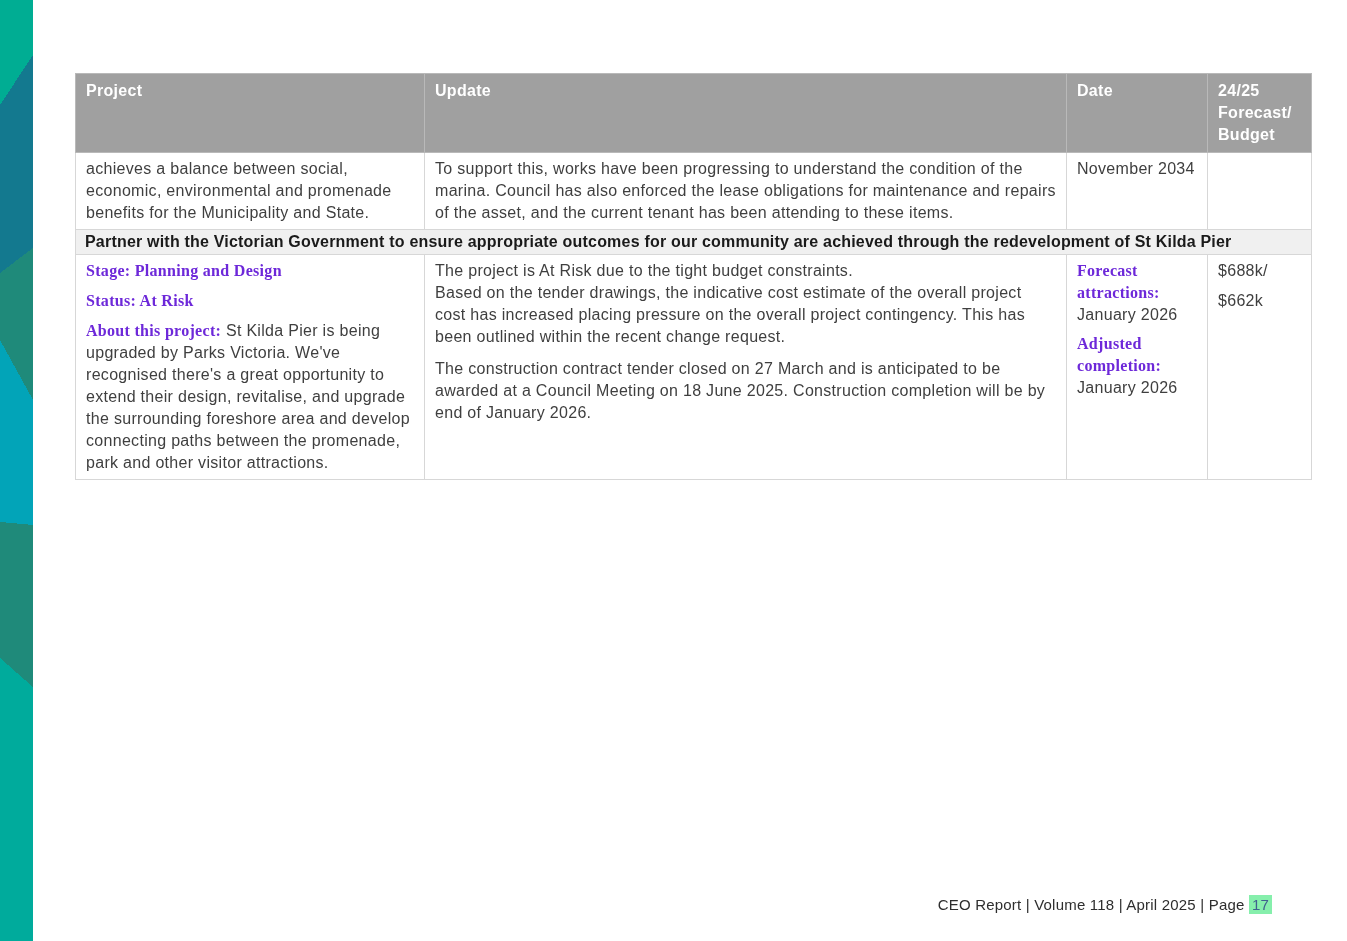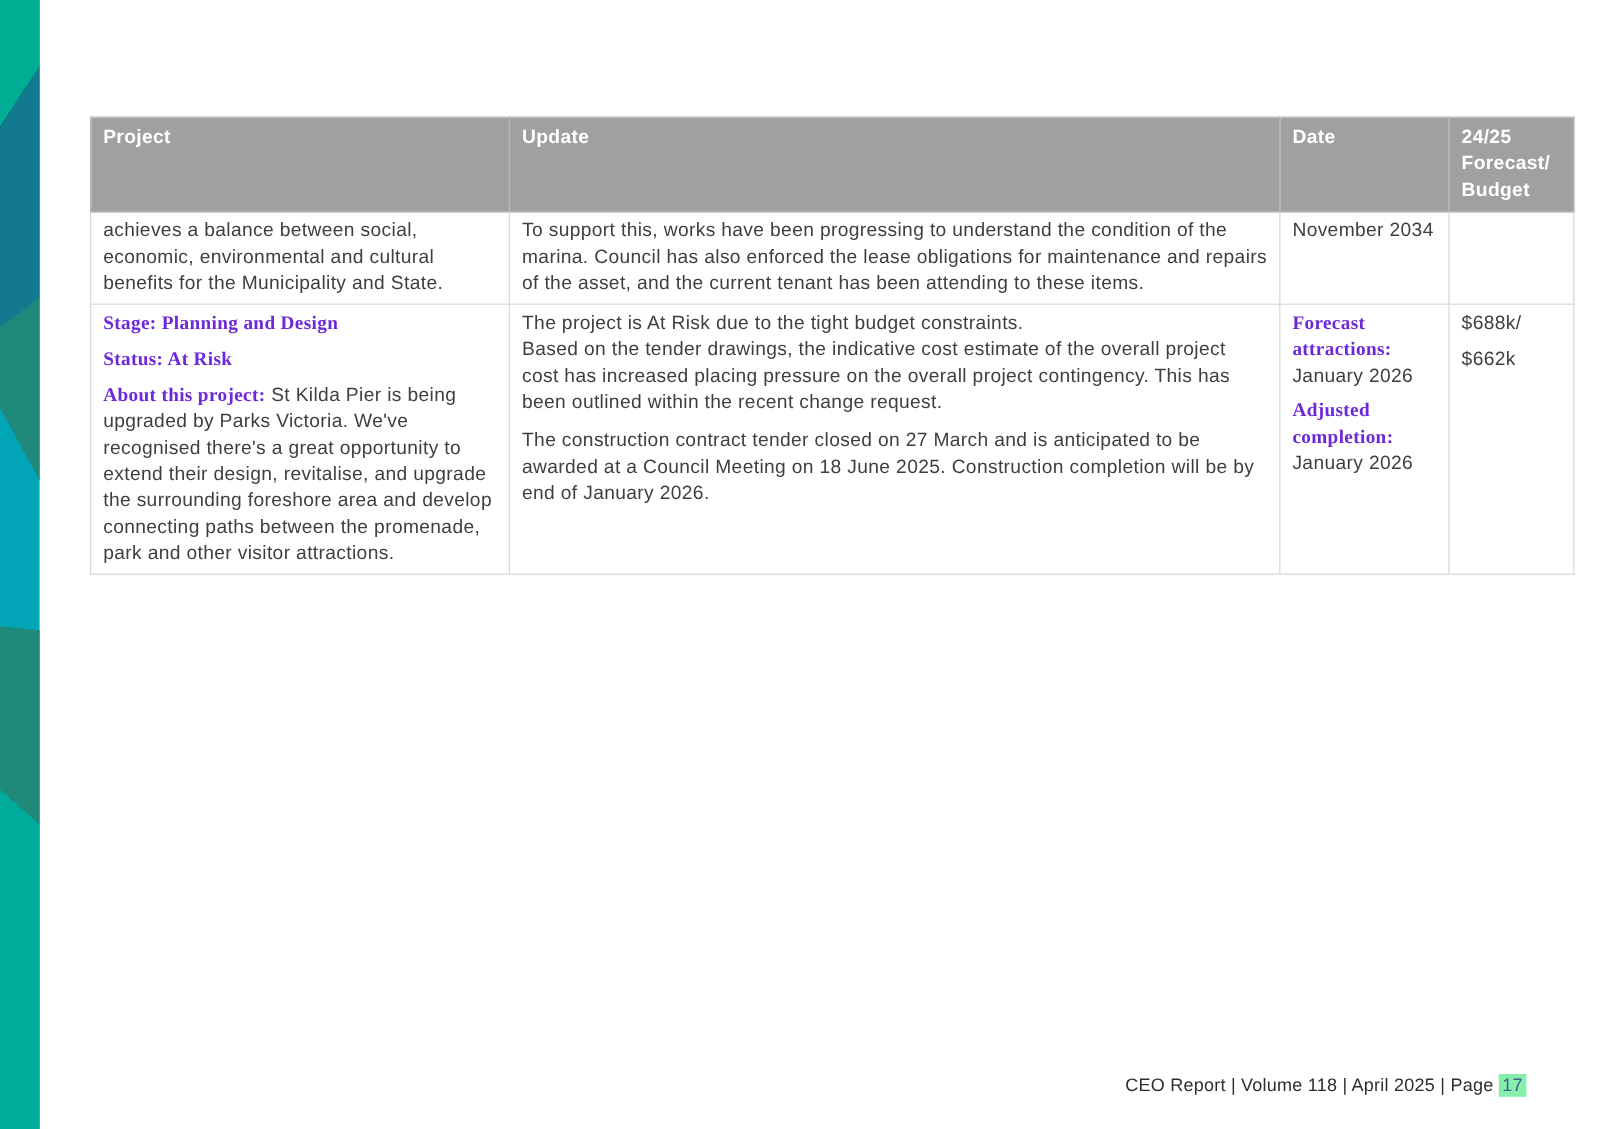--- a/index.html
+++ b/index.html
@@ -16,21 +16,20 @@
     width: 33px; height: 941px;
   }
   table.report {
     position: absolute; left: 75px; top: 73px;
     width: 1236px;
     border-collapse: collapse;
     table-layout: fixed;
     font-size: 16px;
     line-height: 22px;
     letter-spacing: 0.3px;
-    margin-top: 24px;
   }
   table.report, table.report td { border: 1px solid #d7d7d7; }
   table.report th {
     background: #a0a0a0;
     color: #ffffff;
     font-weight: bold;
     text-align: left;
     vertical-align: top;
     padding: 6px 10px;
     height: 68px;
@@ -99,24 +98,27 @@
   <thead>
     <tr>
       <th>Project</th>
       <th>Update</th>
       <th>Date</th>
       <th>24/​25 Forecast/​Budget</th>
     </tr>
   </thead>
   <tbody>
     <tr class="row-continuation">
-      <td>achieves a balance between social, economic, environmental and cultural benefits for the Municipality and State.</td>
+      <td>achieves a balance between social, economic, environmental and promenade benefits for the Municipality and State.</td>
       <td>To support this, works have been progressing to understand the condition of the marina. Council has also enforced the lease obligations for maintenance and repairs of the asset, and the current tenant has been attending to these items.</td>
       <td>November 2034</td>
       <td></td>
+    </tr>
+    <tr class="row-section">
+      <td colspan="4">Partner with the Victorian Government to ensure appropriate outcomes for our community are achieved through the redevelopment of St Kilda Pier</td>
     </tr>
     <tr class="row-detail">
       <td class="cell-project-detail">
         <p class="b">Stage: Planning and Design</p>
         <p class="b">Status: At Risk</p>
         <p><strong class="b">About this project:</strong> <span>St Kilda Pier is being upgraded by Parks Victoria. We've recognised there's a great opportunity to extend their design, revitalise, and upgrade the surrounding foreshore area and develop connecting paths between the promenade, park and other visitor attractions.</span></p>
       </td>
       <td class="cell-update-detail">
         <p><span>The project is At Risk due to the tight budget constraints.</span><br><span>Based on the tender drawings, the indicative cost estimate of the overall project cost has increased placing pressure on the overall project contingency. This has been outlined within the recent change request.</span></p>
         <p>The construction contract tender closed on 27 March and is anticipated to be awarded at a Council Meeting on 18 June 2025. Construction completion will be by end of January 2026.</p>

